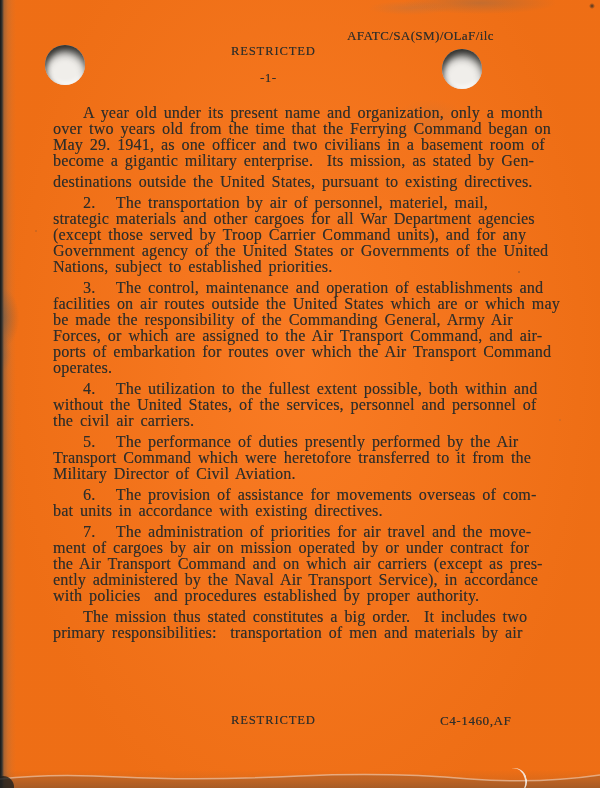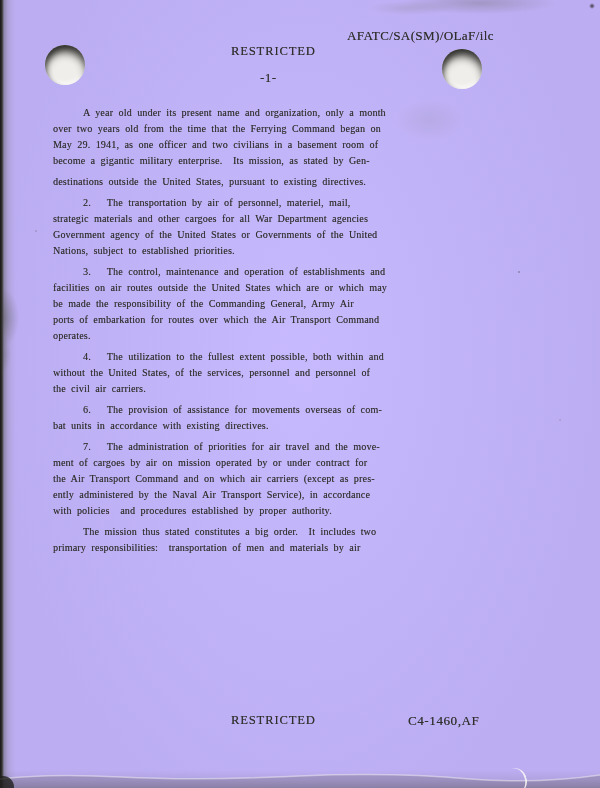--- a/index.html
+++ b/index.html
@@ -1,21 +1,21 @@
 <!DOCTYPE html>
 <html><head>
 <meta charset="utf-8">
 <style>
   html, body { margin: 0; padding: 0; background: #b0afab; }
   .page {
     position: relative;
     width: 600px;
     height: 788px;
     overflow: hidden;
-    background: #c4b5fd;
+    background: #f97316;
     font-family: "Liberation Serif", serif;
     color: #2f2e2a;
   }
   
   .texture {
     position: absolute; inset: 0; pointer-events: none;
     background-image:
       radial-gradient(ellipse 110px 16px at 480px 3px,  rgba(104,103,98,0.32), transparent 70%),
       radial-gradient(ellipse 60px 10px  at 410px 8px,  rgba(120,119,114,0.20), transparent 70%),
       radial-gradient(ellipse 24px 42px  at 2px 318px,  rgba(82,82,78,0.45),  transparent 72%),
@@ -67,34 +67,34 @@
     font-size: 12.5px; letter-spacing: 0.9px;
     text-shadow: 0.2px 0.2px 0 rgba(46,45,41,0.55);
   }
   .page-num {
     position: absolute; left: 260px; top: 70px;
     font-size: 13px; letter-spacing: 0.5px;
     text-shadow: 0.2px 0.2px 0 rgba(46,45,41,0.55);
   }
   .doc-body {
     position: absolute; left: 53px; top: 105px; width: 494px;
-    font-size: 10px; line-height: 16px;
+    font-size: 16px; line-height: 16px;
     letter-spacing: 0.2px; word-spacing: 2.6px;
     text-shadow: 0.2px 0.2px 0 rgba(46,45,41,0.50);
   }
   .paragraph { margin: 0 0 5px 0; }
   .line { white-space: nowrap; }
   .line.first { text-indent: 30px; }
   .f-restricted {
     position: absolute; left: 231px; top: 713px;
     font-size: 12.5px; letter-spacing: 0.9px;
     text-shadow: 0.2px 0.2px 0 rgba(46,45,41,0.55);
   }
   .f-docnum {
-    position: absolute; left: 408px; top: 713px;
+    position: absolute; left: 440px; top: 713px;
     font-size: 13px; letter-spacing: 0.6px;
     text-shadow: 0.2px 0.2px 0 rgba(46,45,41,0.55);
   }
 </style>
 </head>
 <body>
 
 <div class="page">
 
   <div class="texture"></div>
@@ -113,34 +113,41 @@
         <div class="line">over two years old from the time that the Ferrying Command began on</div>
         <div class="line">May 29. 1941, as one officer and two civilians in a basement room of</div>
         <div class="line">become a gigantic military enterprise.&nbsp; Its mission, as stated by Gen-</div>
       </div>
       <div class="paragraph">
         <div class="line">destinations outside the United States, pursuant to existing directives.</div>
       </div>
       <div class="paragraph">
         <div class="line first">2.&nbsp;&nbsp;&nbsp;The transportation by air of personnel, materiel, mail,</div>
         <div class="line">strategic materials and other cargoes for all War Department agencies</div>
+        <div class="line">(except those served by Troop Carrier Command units), and for any</div>
         <div class="line">Government agency of the United States or Governments of the United</div>
         <div class="line">Nations, subject to established priorities.</div>
       </div>
       <div class="paragraph">
         <div class="line first">3.&nbsp;&nbsp;&nbsp;The control, maintenance and operation of establishments and</div>
         <div class="line">facilities on air routes outside the United States which are or which may</div>
         <div class="line">be made the responsibility of the Commanding General, Army Air</div>
+        <div class="line">Forces, or which are assigned to the Air Transport Command, and air-</div>
         <div class="line">ports of embarkation for routes over which the Air Transport Command</div>
         <div class="line">operates.</div>
       </div>
       <div class="paragraph">
         <div class="line first">4.&nbsp;&nbsp;&nbsp;The utilization to the fullest extent possible, both within and</div>
         <div class="line">without the United States, of the services, personnel and personnel of</div>
         <div class="line">the civil air carriers.</div>
+      </div>
+      <div class="paragraph">
+        <div class="line first">5.&nbsp;&nbsp;&nbsp;The performance of duties presently performed by the Air</div>
+        <div class="line">Transport Command which were heretofore transferred to it from the</div>
+        <div class="line">Military Director of Civil Aviation.</div>
       </div>
       <div class="paragraph">
         <div class="line first">6.&nbsp;&nbsp;&nbsp;The provision of assistance for movements overseas of com-</div>
         <div class="line">bat units in accordance with existing directives.</div>
       </div>
       <div class="paragraph">
         <div class="line first">7.&nbsp;&nbsp;&nbsp;The administration of priorities for air travel and the move-</div>
         <div class="line">ment of cargoes by air on mission operated by or under contract for</div>
         <div class="line">the Air Transport Command and on which air carriers (except as pres-</div>
         <div class="line">ently administered by the Naval Air Transport Service), in accordance</div>

